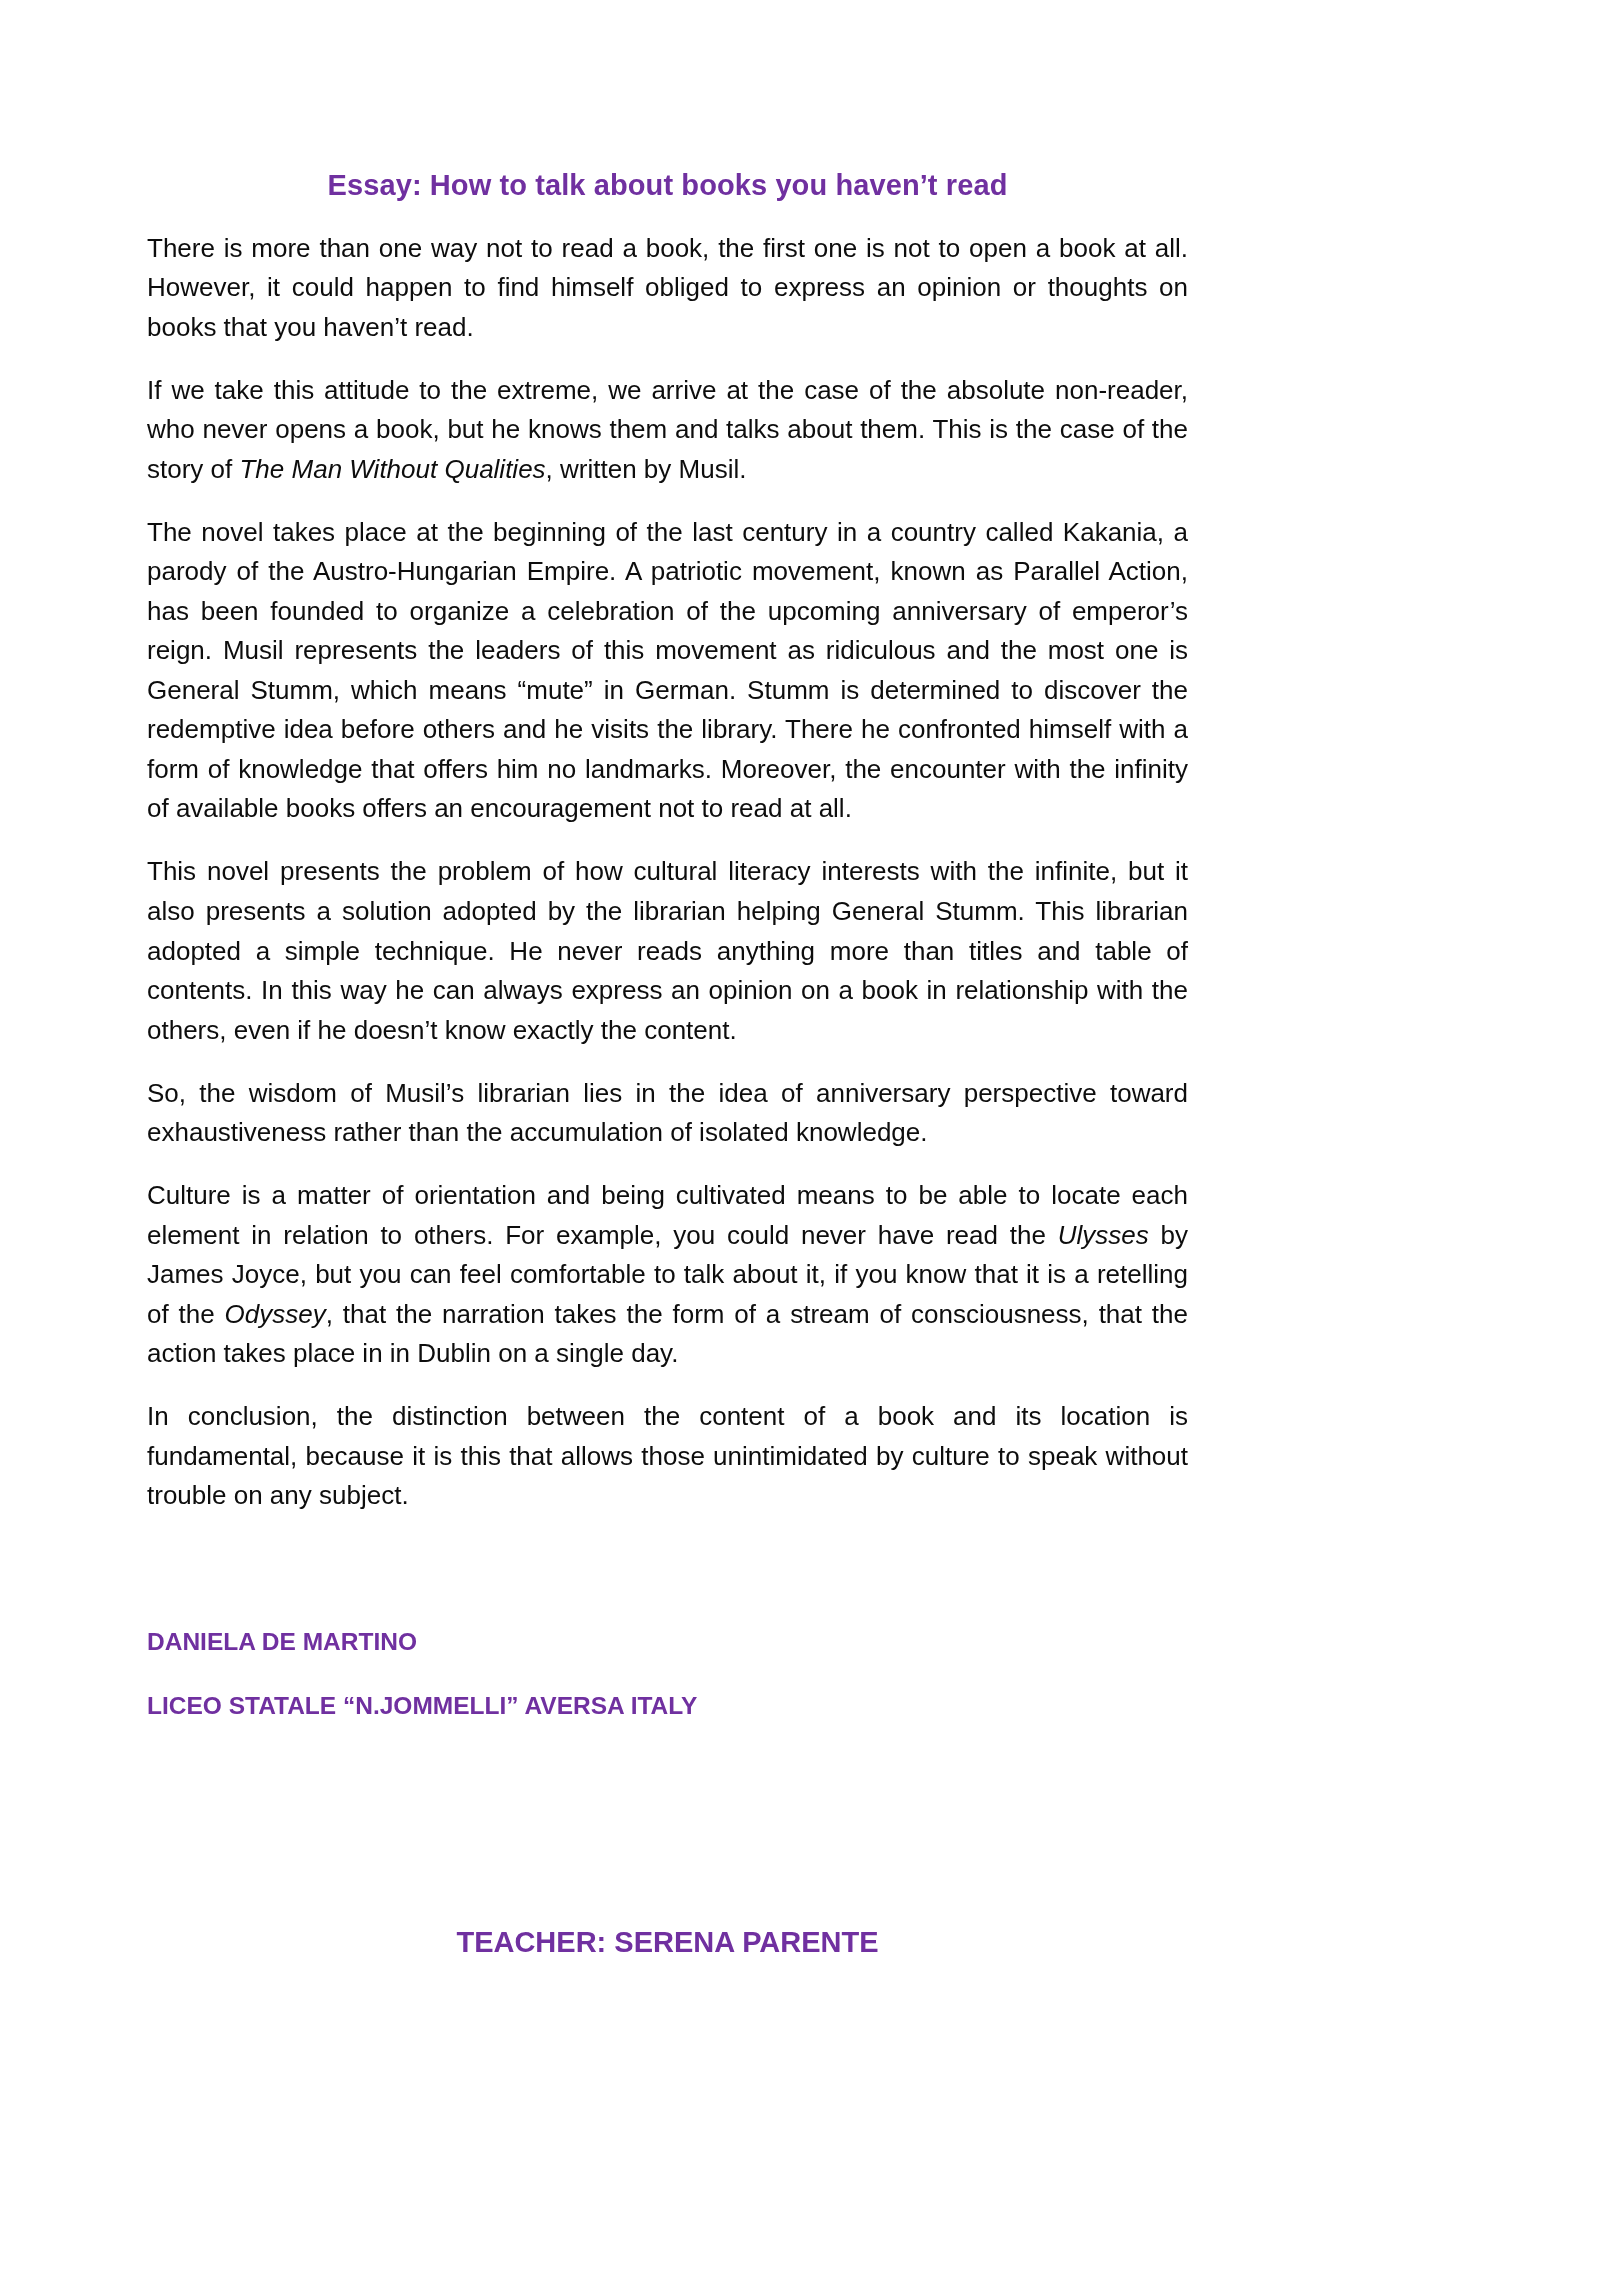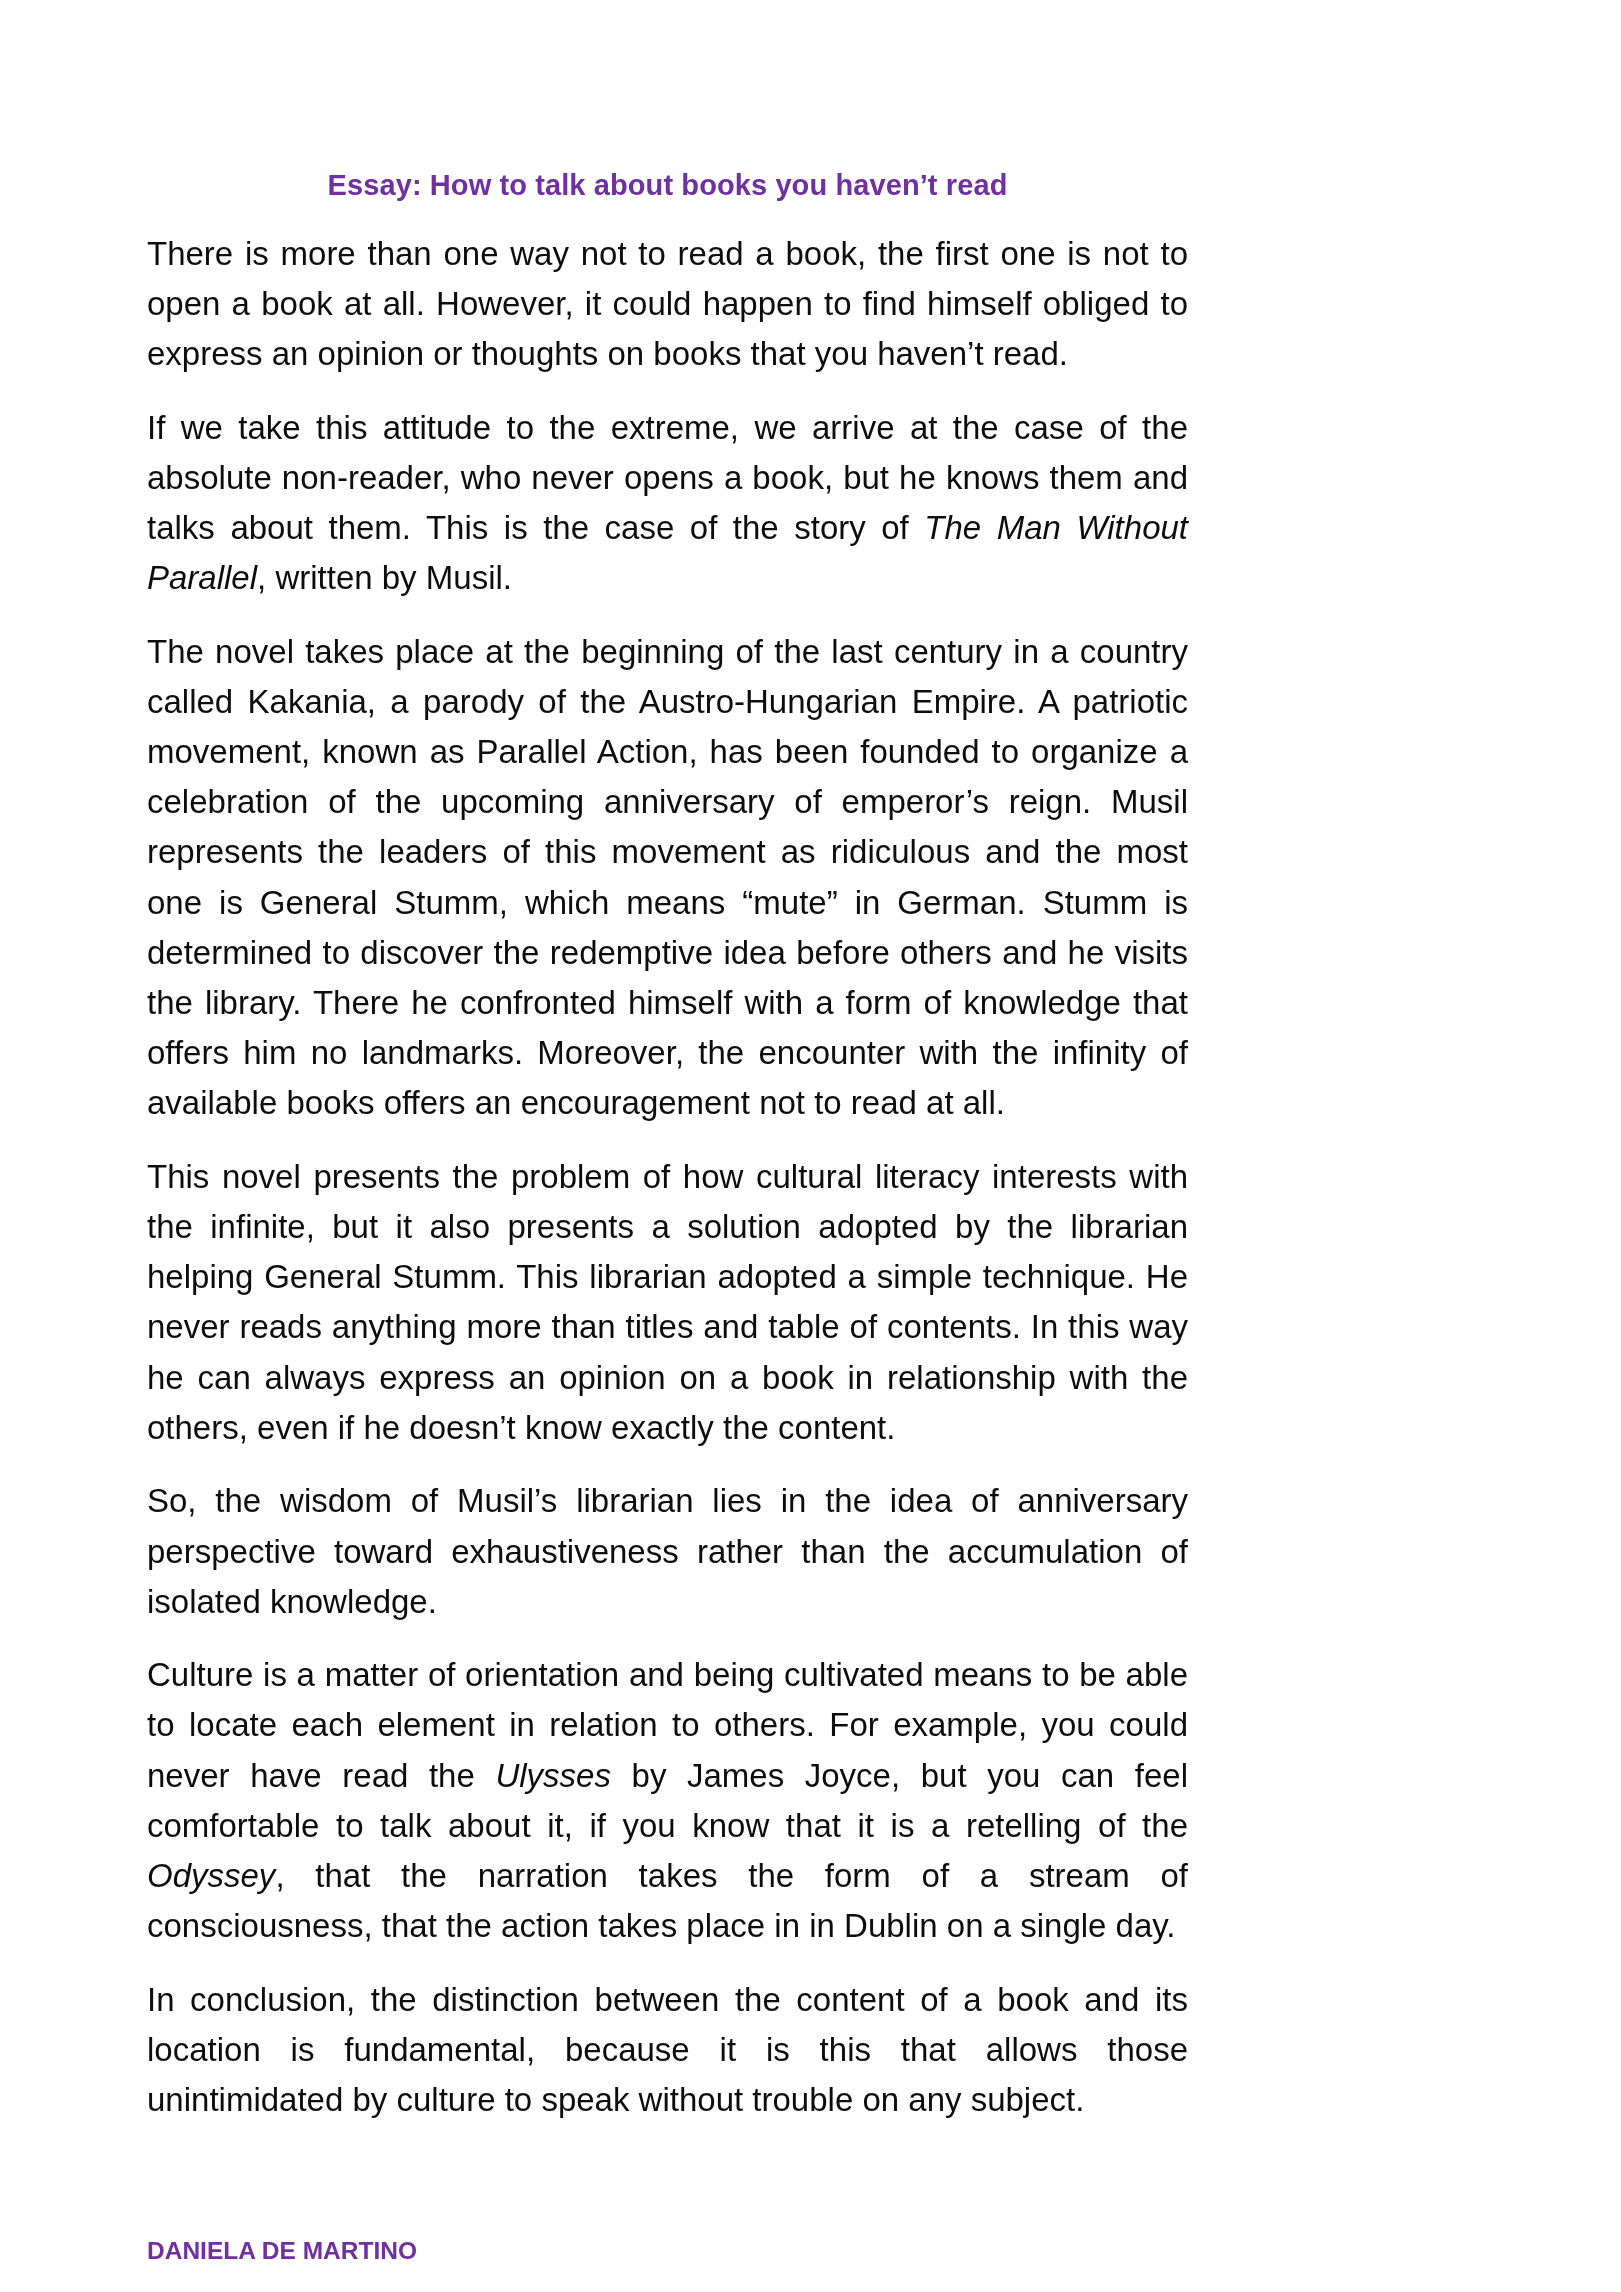--- a/index.html
+++ b/index.html
@@ -25,21 +25,21 @@
   .doc-title {
     text-align: center;
     color: #7030A0;
     font-weight: bold;
     font-size: 29px;
     line-height: 1.25;
     margin: 0 0 25.5px 0;
     letter-spacing: 0.1px;
   }
   .para {
-    font-size: 33px;
+    font-size: 26px;
     line-height: 1.52;
     text-align: justify;
     text-justify: inter-word;
     margin: 0 0 23.5px 0;
     color: #0d0d0d;
     -webkit-hyphens: none;
     hyphens: none;
   }
   .para:last-of-type {
     margin-bottom: 0;
@@ -70,21 +70,21 @@
 </style>
 </head>
 <body>
 
 <div class="page">
 
   <h1 class="doc-title">Essay: How to talk about books you haven’t read</h1>
 
   <div class="body-text">
     <p class="para"><span>There is more than one way not to read a book, the first one is not to open a book at all. However, it could happen to find himself obliged to express an opinion or thoughts on books that you haven’t read.</span></p>
-    <p class="para"><span>If we take this attitude to the extreme, we arrive at the case of the absolute non-reader, who never opens a book, but he knows them and talks about them. This is the case of the story of </span><i>The Man Without Parallel</i><span>, written by Musil.</span></p>
+    <p class="para"><span>If we take this attitude to the extreme, we arrive at the case of the absolute non-reader, who never opens a book, but he knows them and talks about them. This is the case of the story of </span><i>The Man Without Qualities</i><span>, written by Musil.</span></p>
     <p class="para"><span>The novel takes place at the beginning of the last century in a country called Kakania, a parody of the Austro-Hungarian Empire. A patriotic movement, known as Parallel Action, has been founded to organize a celebration of the upcoming anniversary of emperor’s reign. Musil represents the leaders of this movement as ridiculous and the most one is General Stumm, which means “mute” in German. Stumm is determined to discover the redemptive idea before others and he visits the library. There he confronted himself with a form of knowledge that offers him no landmarks. Moreover, the encounter with the infinity of available books offers an encouragement not to read at all.</span></p>
     <p class="para"><span>This novel presents the problem of how cultural literacy interests with the infinite, but it also presents a solution adopted by the librarian helping General Stumm. This librarian adopted a simple technique. He never reads anything more than titles and table of contents. In this way he can always express an opinion on a book in relationship with the others, even if he doesn’t know exactly the content.</span></p>
     <p class="para"><span>So, the wisdom of Musil’s librarian lies in the idea of anniversary perspective toward exhaustiveness rather than the accumulation of isolated knowledge.</span></p>
     <p class="para"><span>Culture is a matter of orientation and being cultivated means to be able to locate each element in relation to others. For example, you could never have read the </span><i>Ulysses</i><span> by James Joyce, but you can feel comfortable to talk about it, if you know that it is a retelling of the </span><i>Odyssey</i><span>, that the narration takes the form of a stream of consciousness, that the action takes place in in Dublin on a single day.</span></p>
     <p class="para"><span>In conclusion, the distinction between the content of a book and its location is fundamental, because it is this that allows those unintimidated by culture to speak without trouble on any subject.</span></p>
   </div>
 
   <div class="signature-block">
     <p class="sig-line">DANIELA DE MARTINO</p>
     <p class="sig-line">LICEO STATALE “N.JOMMELLI” AVERSA ITALY</p>

